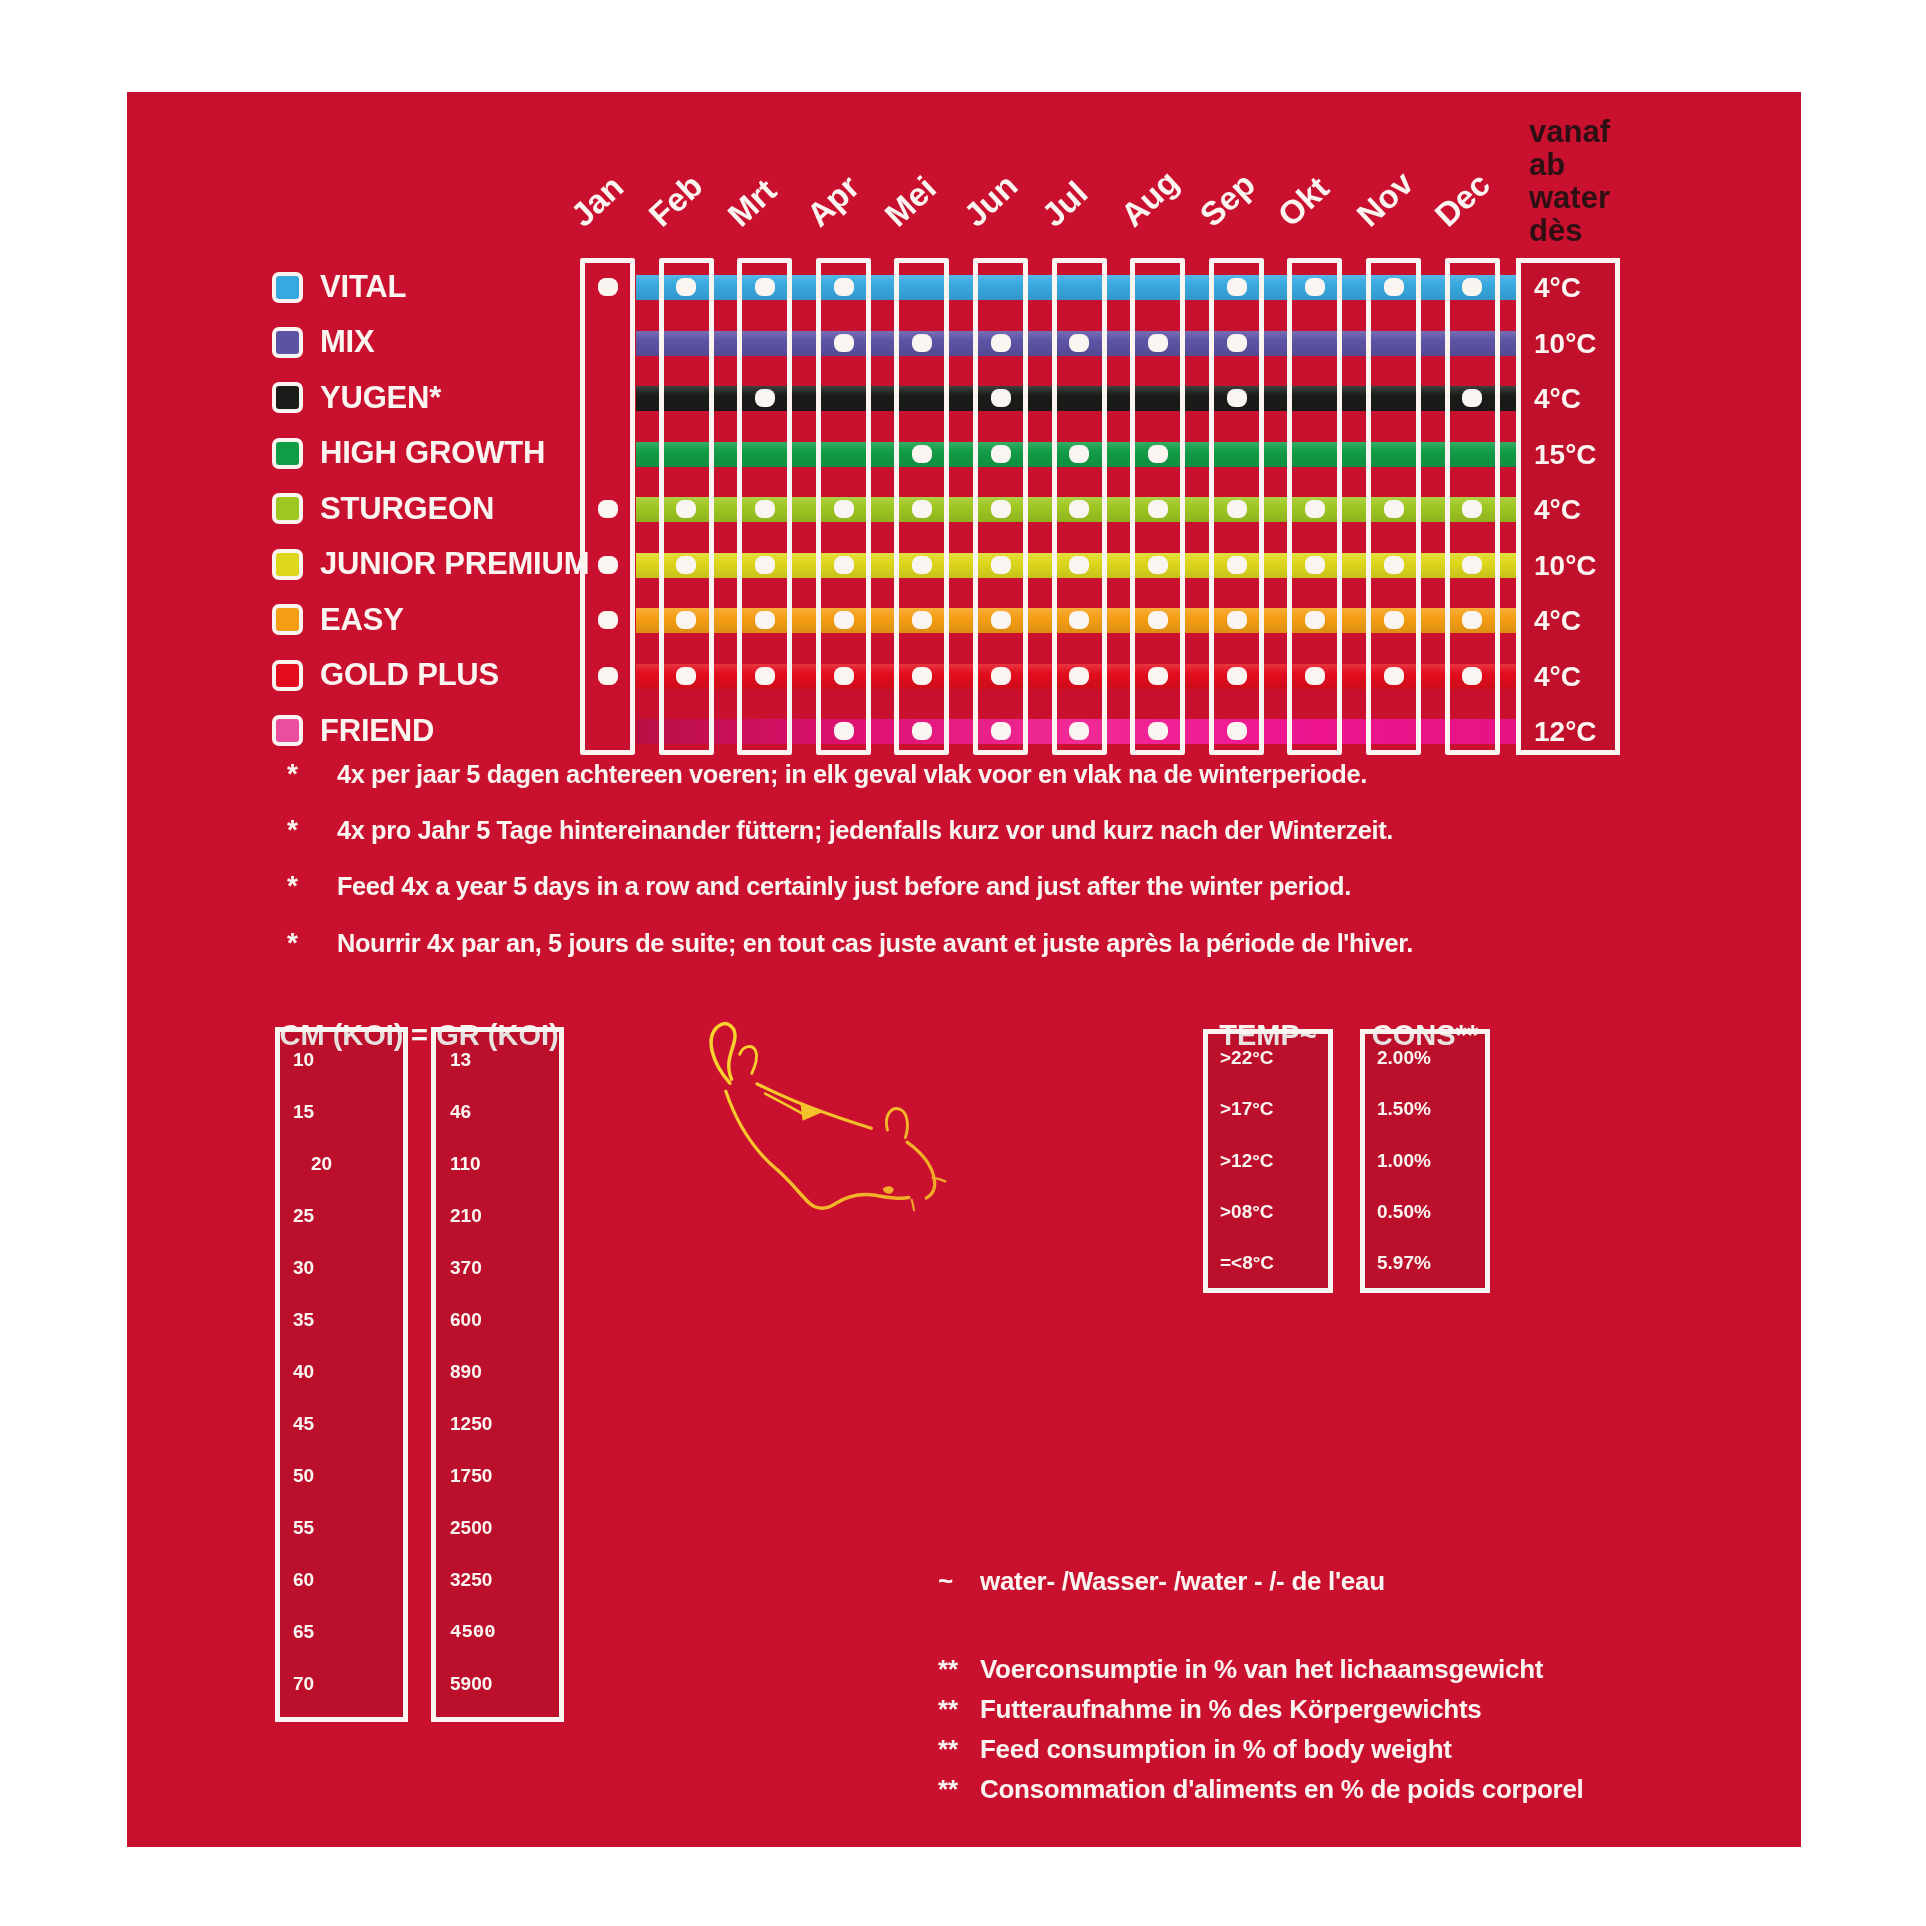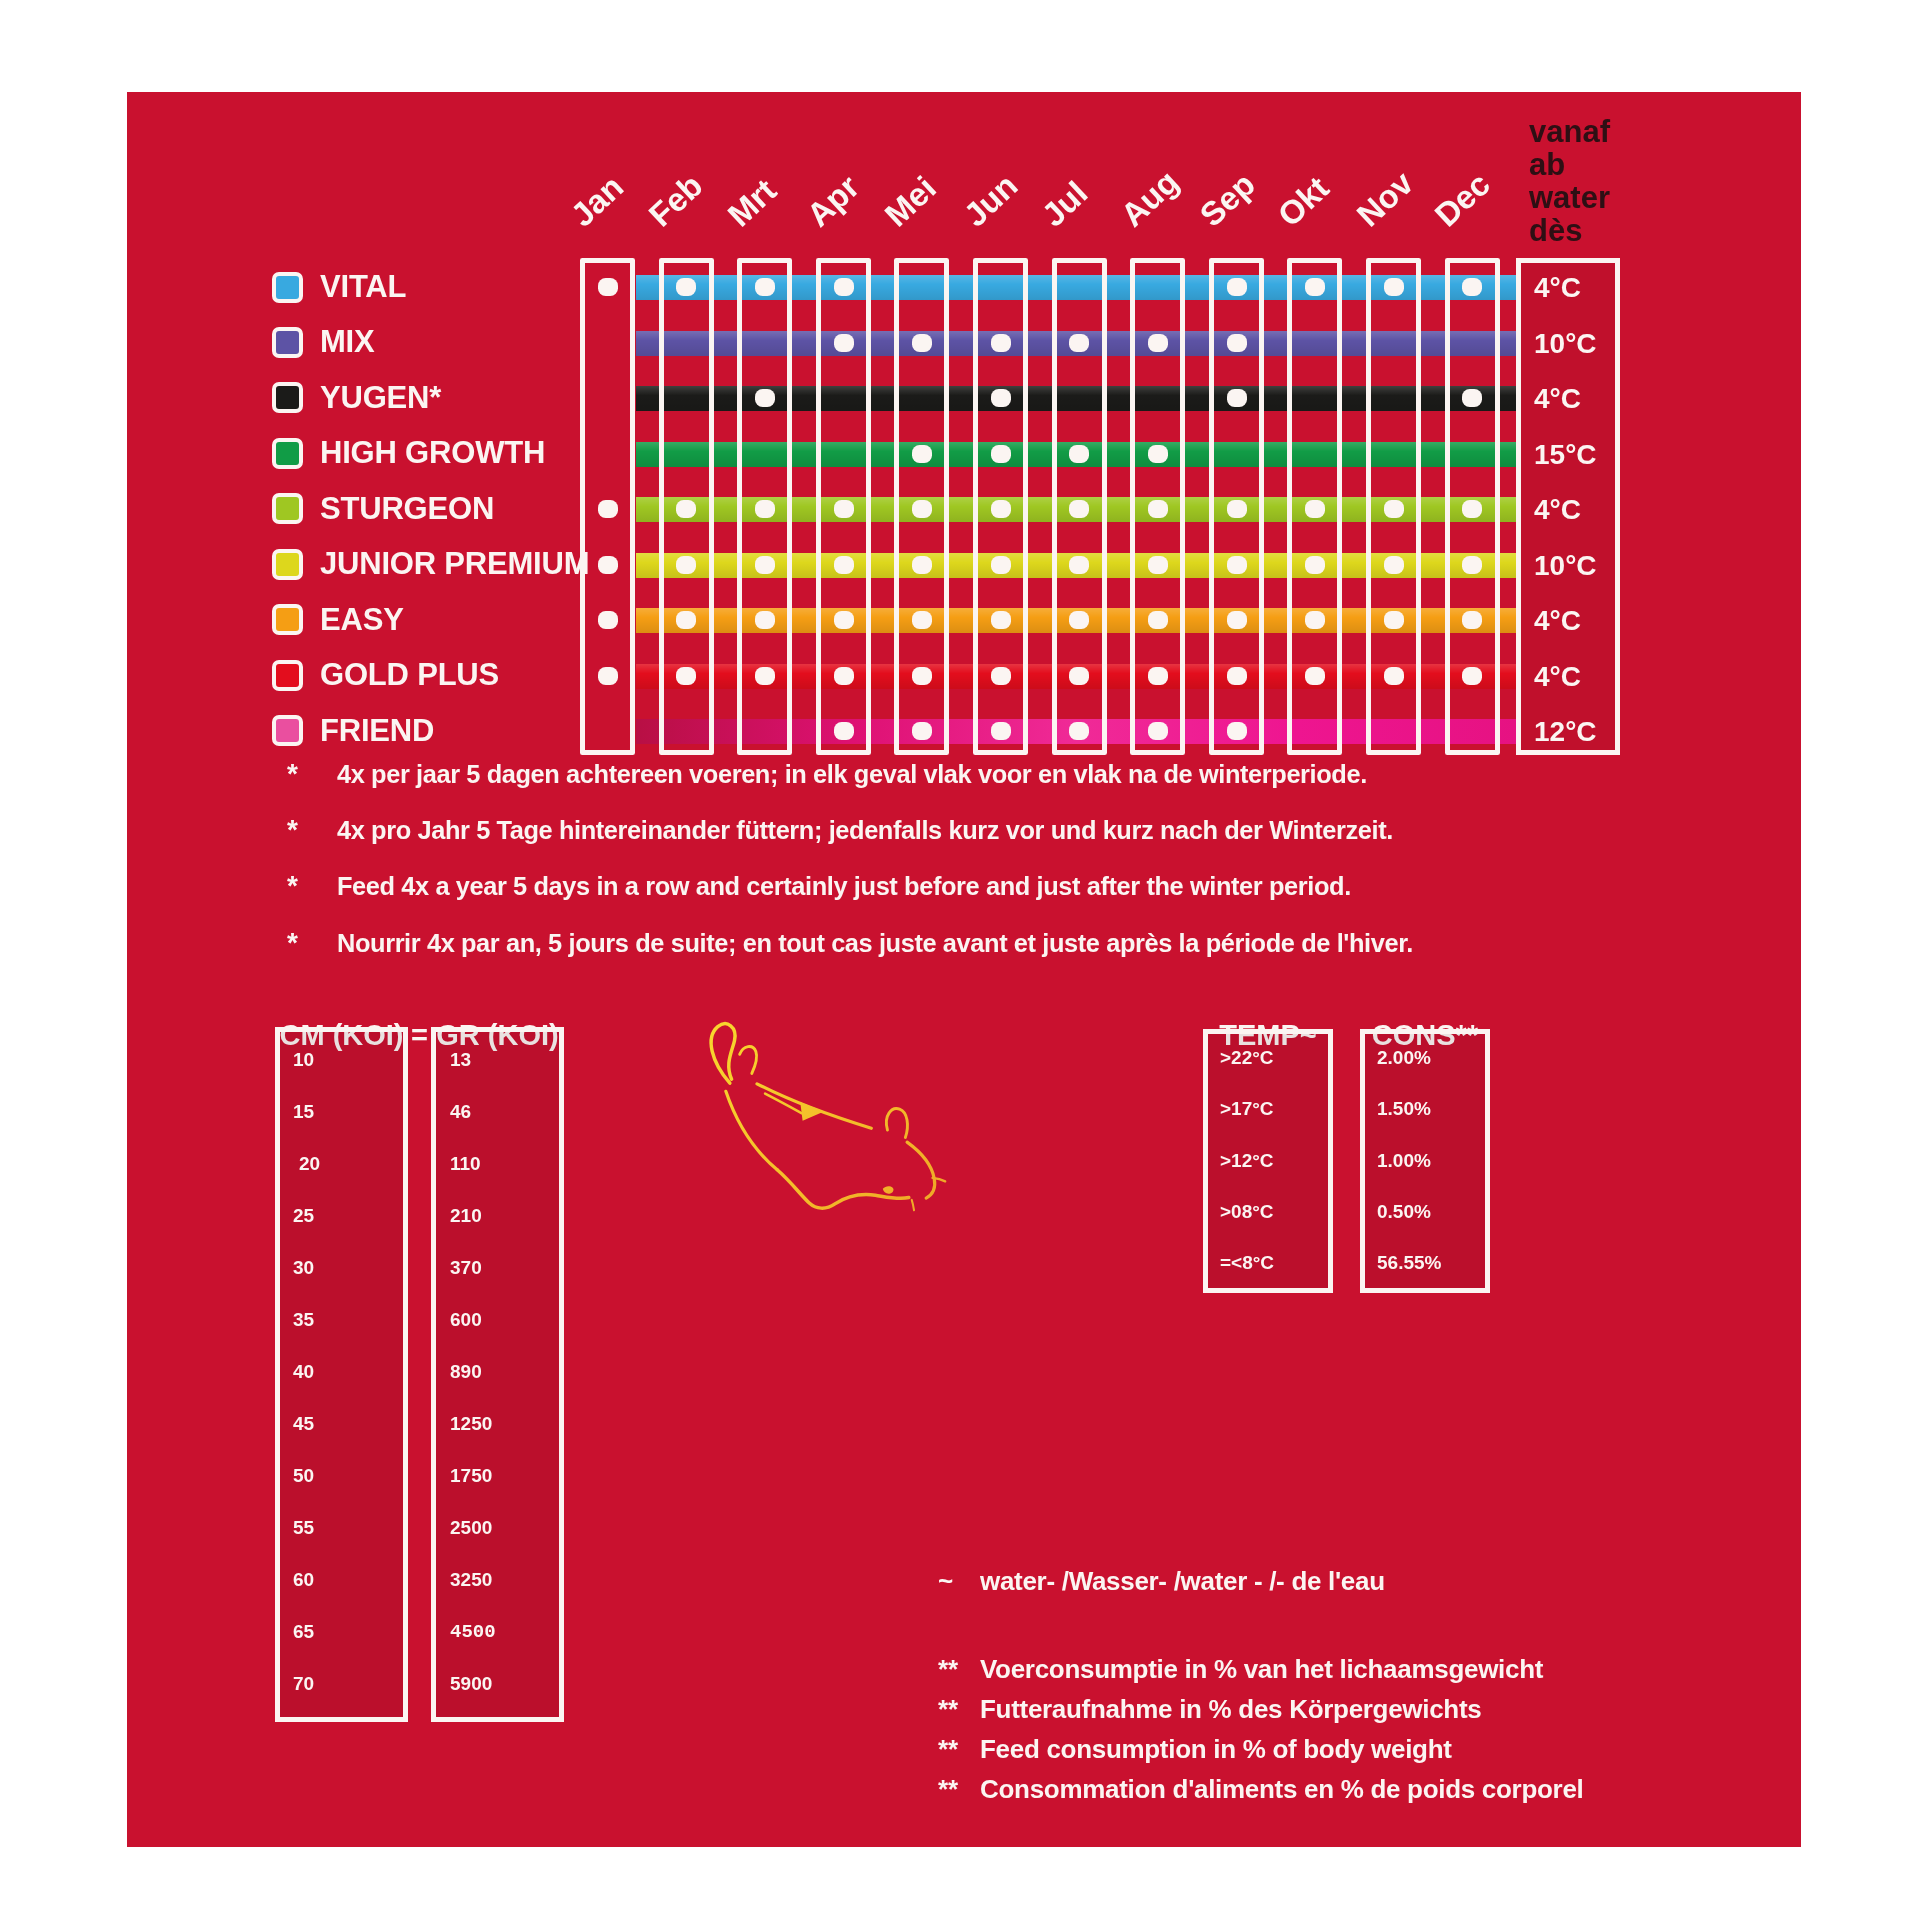--- a/index.html
+++ b/index.html
@@ -212,21 +212,21 @@
     <span class="tbl-header" style="left:148px;top:895px;width:133px;">CM (KOI)</span>
     <span class="tbl-header" style="left:281px;top:895px;width:23px;">=</span>
     <span class="tbl-header" style="left:304px;top:895px;width:133px;">GR (KOI)</span>
     <div class="tbl-box" style="left:148px;top:935px;width:133px;height:695px;"></div>
     <div class="tbl-box" style="left:304px;top:935px;width:133px;height:695px;"></div>
     <div id="size-rows-layer">
         <div class="tbl-val" style="left: 166px; top: 952px;">10</div>
         <div class="tbl-val" style="left: 323px; top: 952px;">13</div>
         <div class="tbl-val" style="left: 166px; top: 1004px;">15</div>
         <div class="tbl-val" style="left: 323px; top: 1004px;">46</div>
-        <div class="tbl-val" style="left: 172px; top: 1056px;">20</div>
+        <div class="tbl-val" style="left: 184px; top: 1056px;">20</div>
         <div class="tbl-val" style="left: 323px; top: 1056px;">110</div>
         <div class="tbl-val" style="left: 166px; top: 1108px;">25</div>
         <div class="tbl-val" style="left: 323px; top: 1108px;">210</div>
         <div class="tbl-val" style="left: 166px; top: 1160px;">30</div>
         <div class="tbl-val" style="left: 323px; top: 1160px;">370</div>
         <div class="tbl-val" style="left: 166px; top: 1212px;">35</div>
         <div class="tbl-val" style="left: 323px; top: 1212px;">600</div>
         <div class="tbl-val" style="left: 166px; top: 1264px;">40</div>
         <div class="tbl-val" style="left: 323px; top: 1264px;">890</div>
         <div class="tbl-val" style="left: 166px; top: 1316px;">45</div>
@@ -250,21 +250,21 @@
     <div id="cons-rows-layer">
         <div class="tbl-val" style="left: 1093px; top: 950px;">&gt;22°C</div>
         <div class="tbl-val" style="left: 1250px; top: 950px;">2.00%</div>
         <div class="tbl-val" style="left: 1093px; top: 1001px;">&gt;17°C</div>
         <div class="tbl-val" style="left: 1250px; top: 1001px;">1.50%</div>
         <div class="tbl-val" style="left: 1093px; top: 1053px;">&gt;12°C</div>
         <div class="tbl-val" style="left: 1250px; top: 1053px;">1.00%</div>
         <div class="tbl-val" style="left: 1093px; top: 1104px;">&gt;08°C</div>
         <div class="tbl-val" style="left: 1250px; top: 1104px;">0.50%</div>
         <div class="tbl-val" style="left: 1093px; top: 1155px;">=&lt;8°C</div>
-        <div class="tbl-val" style="left: 1250px; top: 1155px;">56.55%</div>
+        <div class="tbl-val" style="left: 1250px; top: 1155px;">5.97%</div>
       </div>
 
     <svg class="koi" width="678" height="609" viewBox="780 1320 1660 2110">
       <defs>
         <linearGradient id="goldgrad" gradientUnits="userSpaceOnUse" x1="800" y1="1340" x2="1640" y2="2090">
           <stop offset="0" stop-color="#f8d72e"></stop>
           <stop offset="0.55" stop-color="#f3bc2a"></stop>
           <stop offset="1" stop-color="#eea226"></stop>
         </linearGradient>
       </defs>

